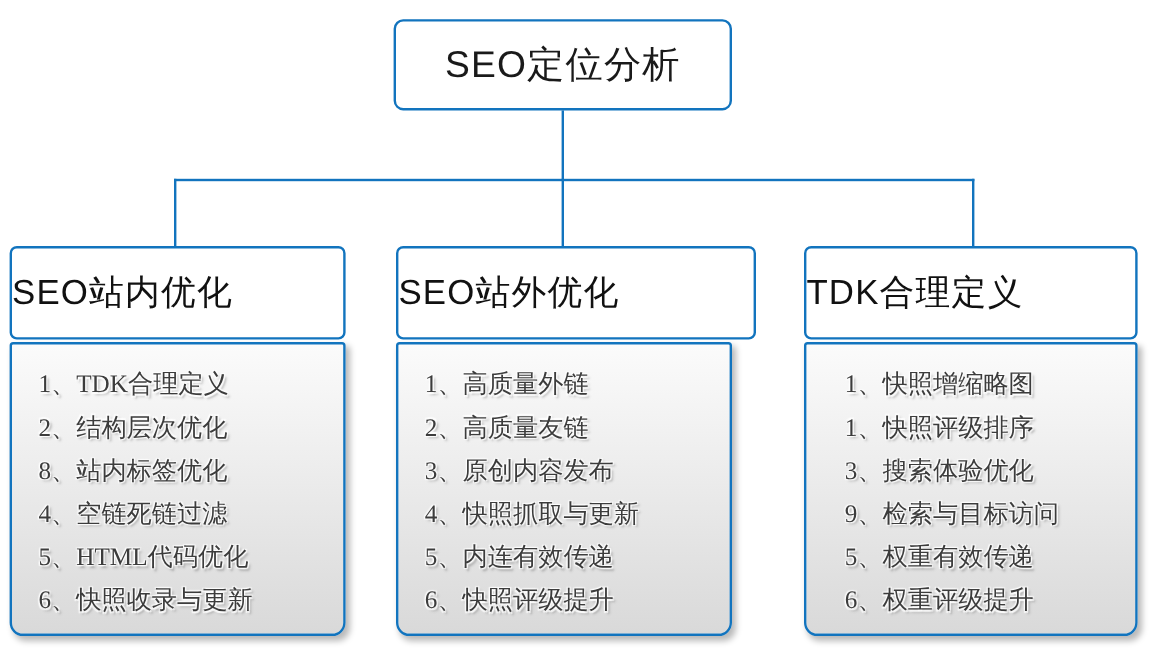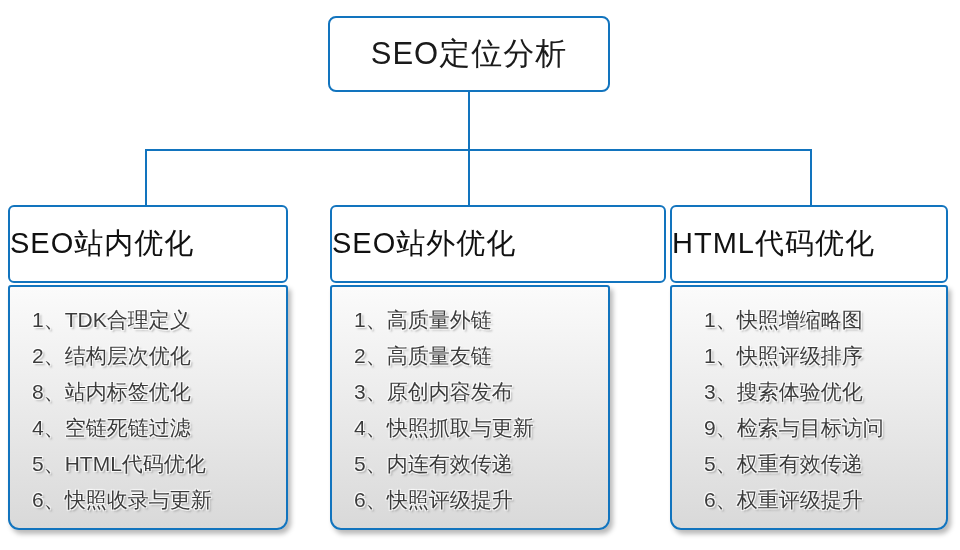--- a/index.html
+++ b/index.html
@@ -62,20 +62,21 @@
     font-size: 21px;
     line-height: 36px;
     color: #3c3c3c;
     white-space: nowrap;
     text-shadow:
       -1px -1px 1px rgba(255,255,255,0.9),
        1px -1px 1px rgba(255,255,255,0.9),
       -1px  1px 1px rgba(255,255,255,0.9),
        1px  1px 1px rgba(255,255,255,0.9),
        2px  2px 2px rgba(90,90,90,0.45);
+    font-family: Liberation Serif, serif;
   }
 </style>
 </head>
 <body>
 
 <div class="canvas">
 
   <div class="root-box">
     <span>SEO定位分析</span>
   </div>
@@ -91,34 +92,34 @@
   </div>
   <div class="col-list" style="left:8px; width:280px;">
     <div class="list-item">1、TDK合理定义</div>
     <div class="list-item">2、结构层次优化</div>
     <div class="list-item">8、站内标签优化</div>
     <div class="list-item">4、空链死链过滤</div>
     <div class="list-item">5、HTML代码优化</div>
     <div class="list-item">6、快照收录与更新</div>
   </div>
 
-  <div class="col-header" style="left:330px; width:336px;">
+  <div class="col-header" style="left:330px; width:300px;">
     <span>SEO站外优化</span>
   </div>
   <div class="col-list" style="left:330px; width:280px;">
     <div class="list-item">1、高质量外链</div>
     <div class="list-item">2、高质量友链</div>
     <div class="list-item">3、原创内容发布</div>
     <div class="list-item">4、快照抓取与更新</div>
     <div class="list-item">5、内连有效传递</div>
     <div class="list-item">6、快照评级提升</div>
   </div>
 
   <div class="col-header" style="left:670px; width:278px;">
-    <span>HTML代码优化</span>
+    <span>TDK合理定义</span>
   </div>
   <div class="col-list" style="left:670px; width:278px;padding-left:32px;">
     <div class="list-item">1、快照增缩略图</div>
     <div class="list-item">1、快照评级排序</div>
     <div class="list-item">3、搜索体验优化</div>
     <div class="list-item">9、检索与目标访问</div>
     <div class="list-item">5、权重有效传递</div>
     <div class="list-item">6、权重评级提升</div>
   </div>
 

